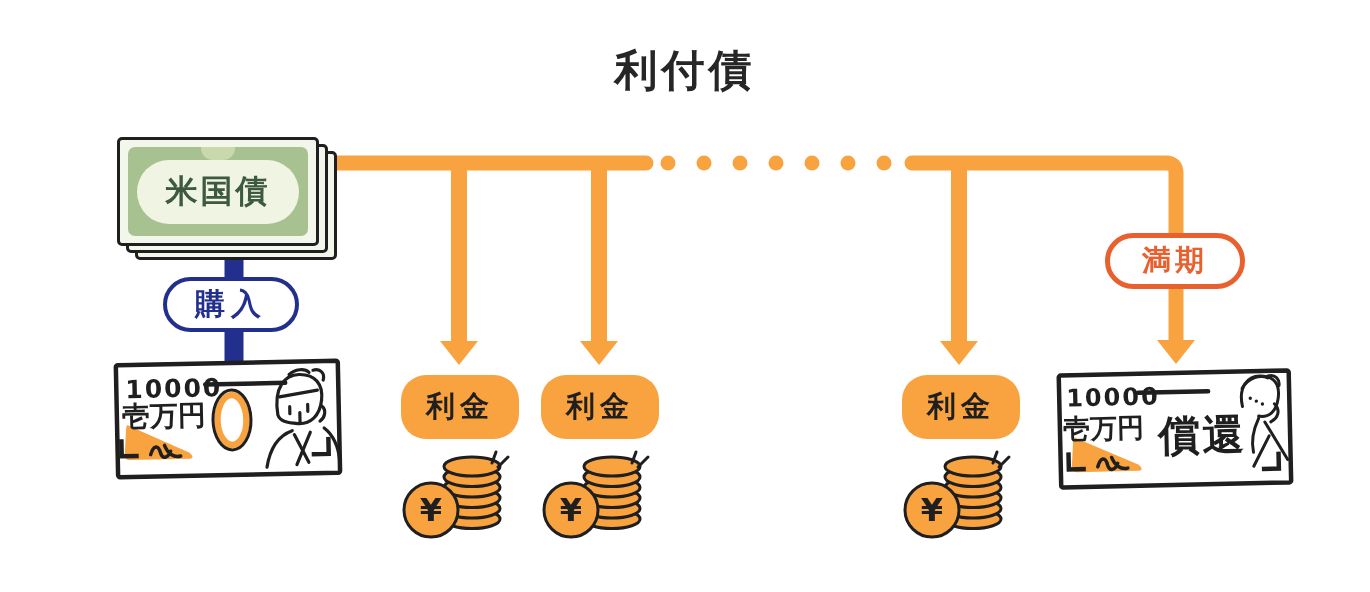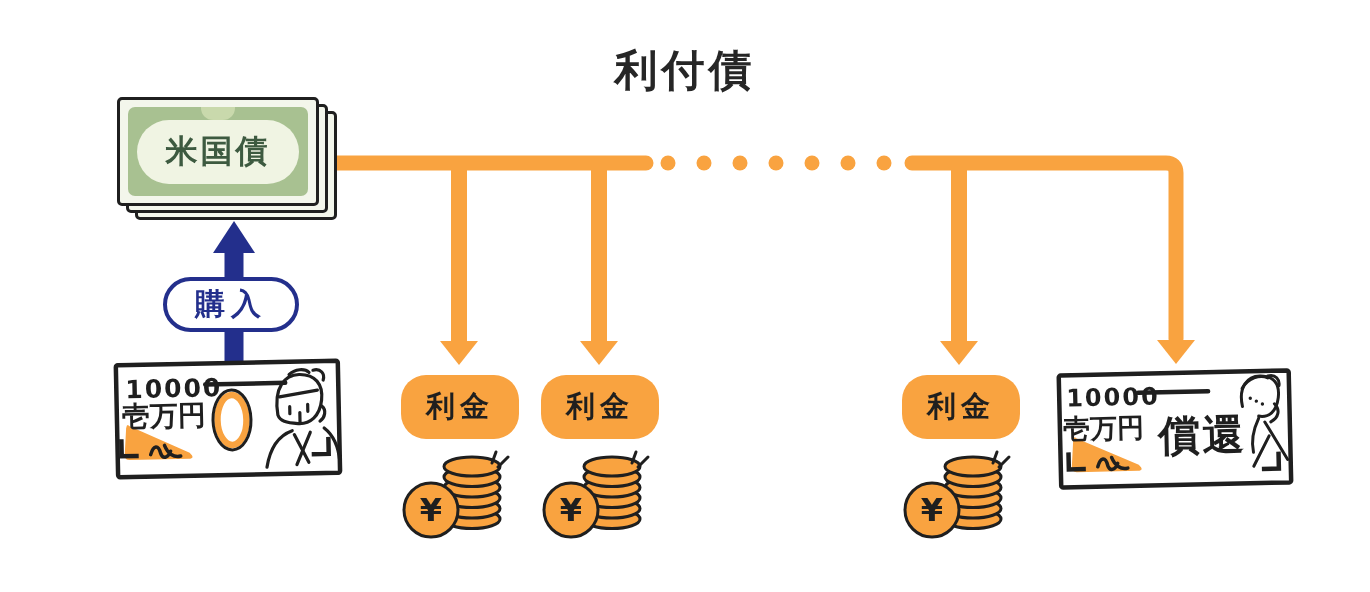--- a/index.html
+++ b/index.html
@@ -8,21 +8,21 @@
     font-family:"DejaVu Sans",sans-serif;overflow:hidden;
   }
   .title{
     position:absolute;left:0;right:0;top:42px;text-align:center;
     font-size:43px;font-weight:bold;color:#262626;letter-spacing:4px;
   }
   .connectors{position:absolute;left:0;top:0;z-index:1;}
   
   .bond{position:absolute;left:117px;top:97px;width:342px;height:126px;z-index:3;}
   .bond .card{position:absolute;width:196px;height:103px;background:#F3F6EB;
-    border:3.5px solid #1f1f1f;border-radius:5px;}
+    border:3.5px solid #1f1f1f;border-radius:5px;margin-top:40px;}
   .bond .c3{left:18px;top:14px;}
   .bond .c2{left:9px;top:7px;}
   .bond .c1{left:0;top:0;}
   .bond .panel{position:absolute;left:8px;top:7px;width:180px;height:89px;
     background:#A8C191;border-radius:7px;}
   .bond .notch{position:absolute;left:50%;top:0;transform:translateX(-50%);
     width:34px;height:13px;background:#C9D9AC;border-radius:0 0 12px 12px;}
   .bond .blob{position:absolute;left:50%;top:50%;transform:translate(-50%,-50%);
     width:162px;height:64px;background:#F0F4E3;border-radius:33px;
     display:flex;align-items:center;justify-content:center;}
@@ -98,20 +98,23 @@
           <span class="bond-label">米国債</span>
         </div>
       </div>
     </div>
   </div>
 
   <div class="pill purchase">
     <span>購入</span>
   </div>
 
+  <div class="pill maturity">
+    <span>満期</span>
+  </div>
 
   <div class="pill coupon coupon1">
     <span>利金</span>
   </div>
   <div class="pill coupon coupon2">
     <span>利金</span>
   </div>
   <div class="pill coupon coupon3">
     <span>利金</span>
   </div>

